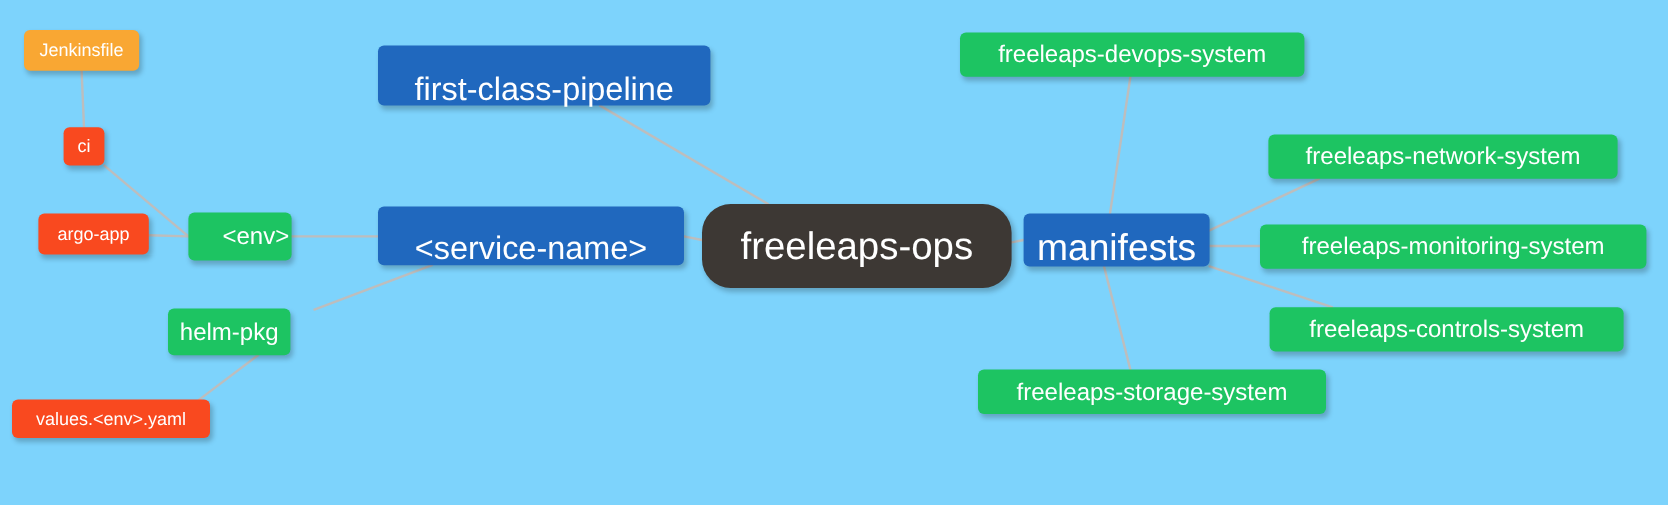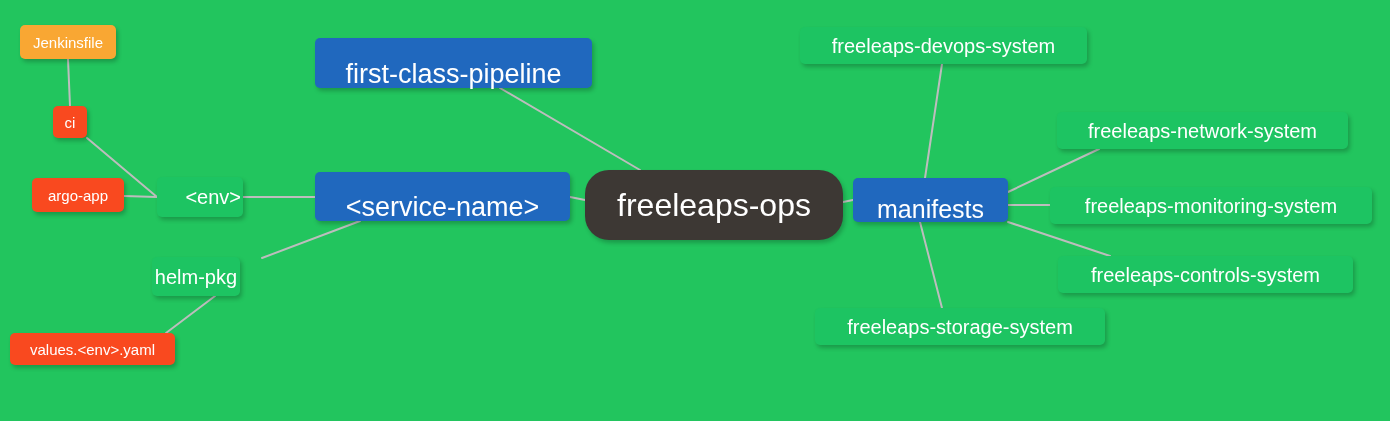--- a/index.html
+++ b/index.html
@@ -9,21 +9,21 @@
   }
   body {
     font-family: "Liberation Sans", sans-serif;
     -webkit-font-smoothing: antialiased;
   }
   #mindmap-canvas {
     position: relative;
     width: 1390px;
     height: 421px;
     overflow: hidden;
-    background: #22c55e;
+    background: #7dd3fc;
   }
   #edge-layer {
     position: absolute;
     left: 0;
     top: 0;
     width: 1390px;
     height: 421px;
     pointer-events: none;
   }
   .mm-node {
@@ -77,36 +77,36 @@
       </div>
       <div class="mm-node c-red" style="left: 53px; top: 106px; width: 34px; height: 32px; font-size: 15px;">
         <span class="mm-label">ci</span>
       </div>
       <div class="mm-node c-red" style="left: 32px; top: 178px; width: 92px; height: 34px; font-size: 15px;">
         <span class="mm-label">argo-app</span>
       </div>
       <div class="mm-node c-green" style="left: 157px; top: 177px; width: 86px; height: 40px; font-size: 20px; justify-content: flex-end;">
         <span class="mm-label">&lt;env&gt;</span>
       </div>
-      <div class="mm-node c-green" style="left: 152px; top: 257px; width: 88px; height: 39px; font-size: 20px;">
+      <div class="mm-node c-green" style="left: 140px; top: 257px; width: 102px; height: 39px; font-size: 20px;">
         <span class="mm-label">helm-pkg</span>
       </div>
       <div class="mm-node c-red" style="left: 10px; top: 333px; width: 165px; height: 32px; font-size: 15px;">
         <span class="mm-label">values.&lt;env&gt;.yaml</span>
       </div>
       <div class="mm-node c-blue" style="left: 315px; top: 38px; width: 277px; height: 50px; font-size: 27px;">
         <span class="mm-label">first-class-pipeline</span>
       </div>
       <div class="mm-node c-blue" style="left: 315px; top: 172px; width: 255px; height: 49px; font-size: 27px;">
         <span class="mm-label">&lt;service-name&gt;</span>
       </div>
       <div class="mm-node c-root" style="left: 585px; top: 170px; width: 258px; height: 70px; font-size: 32px; border-radius: 24px;">
         <span class="mm-label">freeleaps-ops</span>
       </div>
-      <div class="mm-node c-blue" style="left: 853px; top: 178px; width: 155px; height: 44px; font-size: 25px;">
+      <div class="mm-node c-blue" style="left: 853px; top: 178px; width: 155px; height: 44px; font-size: 31px;">
         <span class="mm-label">manifests</span>
       </div>
       <div class="mm-node c-green" style="left: 800px; top: 27px; width: 287px; height: 37px; font-size: 20px;">
         <span class="mm-label">freeleaps-devops-system</span>
       </div>
       <div class="mm-node c-green" style="left: 1057px; top: 112px; width: 291px; height: 37px; font-size: 20px;">
         <span class="mm-label">freeleaps-network-system</span>
       </div>
       <div class="mm-node c-green" style="left: 1050px; top: 187px; width: 322px; height: 37px; font-size: 20px; justify-content: center;">
         <span class="mm-label">freeleaps-monitoring-system</span>

